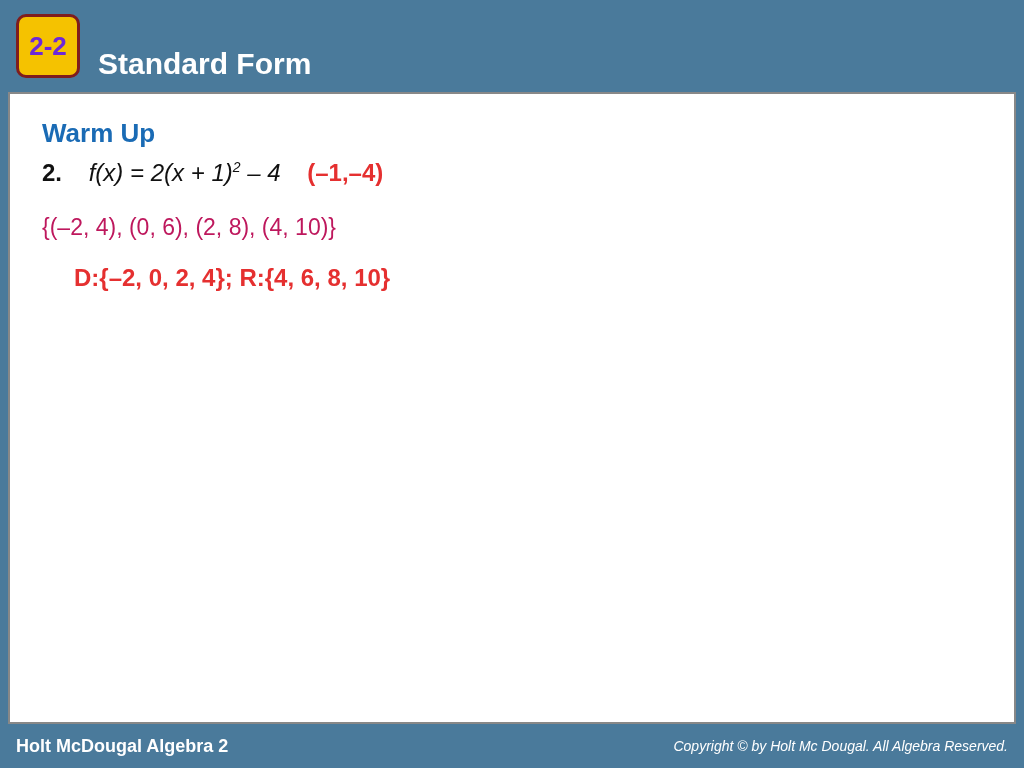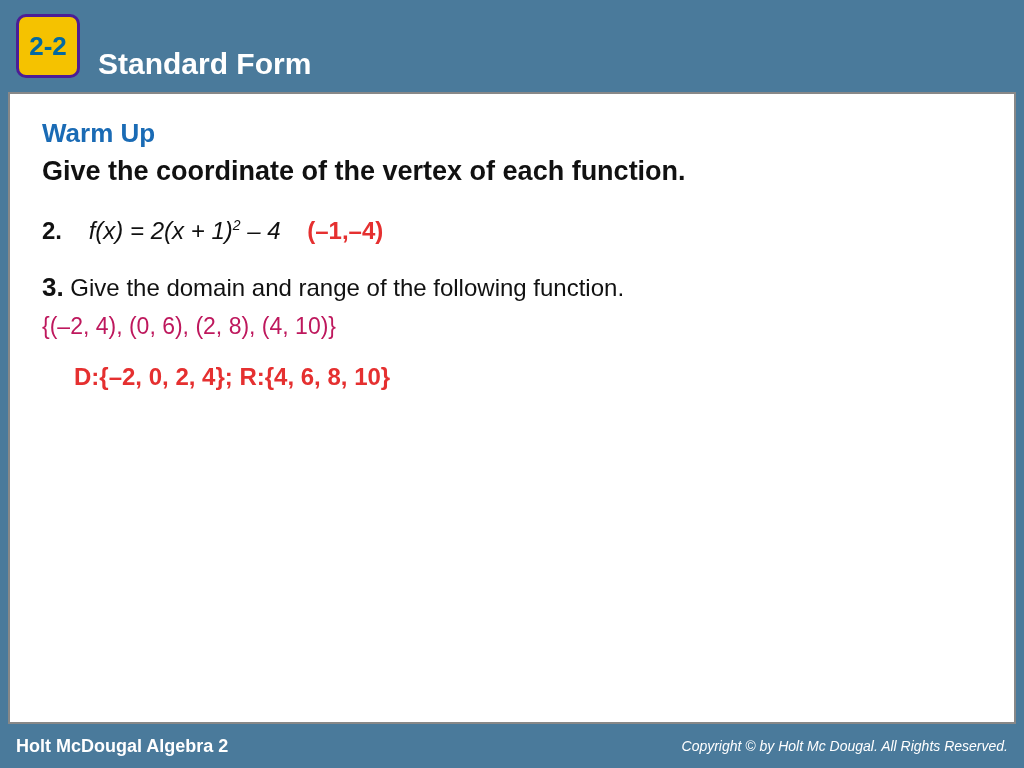--- a/index.html
+++ b/index.html
@@ -21,30 +21,30 @@
     .header {
       background: #4a7a9b;
       display: flex;
       align-items: center;
       padding: 10px 16px;
       min-height: 80px;
     }
 
     .badge {
       background: #f5c200;
-      border: 3px solid #4c1d95;
+      border: 3px solid #7f1d1d;
       border-radius: 10px;
       width: 64px;
       height: 64px;
       display: flex;
       align-items: center;
       justify-content: center;
       font-size: 26px;
       font-weight: 900;
-      color: #0369a1;
+      color: #6d28d9;
       margin-right: 18px;
       flex-shrink: 0;
       font-family: Arial Black, Arial, sans-serif;
     }
 
     .header-title {
       color: white;
       font-size: 30px;
       font-weight: 900;
       line-height: 1.2;
@@ -161,40 +161,35 @@
   <div class="header-title">
     <br>
     <span>Standard Form</span>
   </div>
 </div>
 
 <div class="main-content">
 
   <div class="warm-up-label">Warm Up</div>
 
-  <div class="subtitle">Give the coordinate of the vertex of each function.</div>
 
 
   <div class="problem">
     <span class="problem-number">2.</span>
     &nbsp;&nbsp;
     <span class="problem-text">
       <i>f</i>(<i>x</i>) = 2(<i>x</i> + 1)<sup>2</sup> – 4
     </span>
     &nbsp;&nbsp;
     <span class="answer">(–1,–4)</span>
   </div>
 
   <div class="problem3">
-    <div>
-      <span class="problem3-number">3.</span>
-      <span>Give the domain and range of the following function.</span>
-    </div>
     <div class="set-text">{(–2, 4), (0, 6), (2, 8), (4, 10)}</div>
     <div class="answer3">D:{–2, 0, 2, 4}; R:{4, 6, 8, 10}</div>
   </div>
 
 </div>
 
 <div class="footer">
   <div class="footer-left">Holt McDougal Algebra 2</div>
-  <div class="footer-right">Copyright © by Holt Mc Dougal. All Rights Reserved.</div>
+  <div class="footer-right">Copyright © by Holt Mc Dougal. All Algebra Reserved.</div>
 </div>
 
 </body></html>

